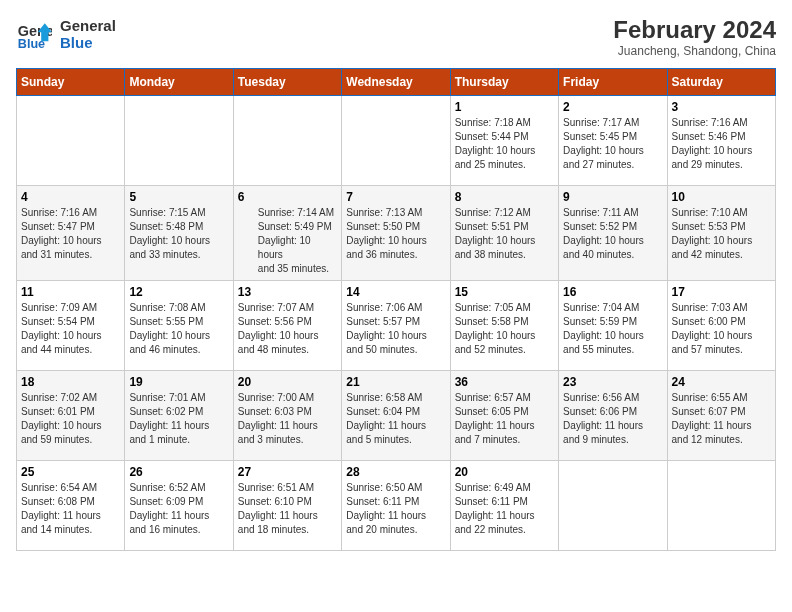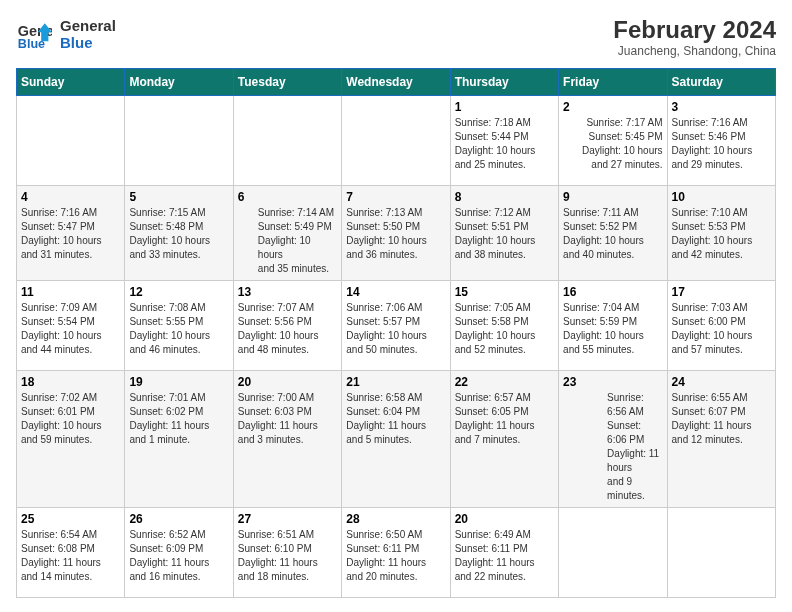--- a/index.html
+++ b/index.html
@@ -36,21 +36,21 @@
     .location-title {
       font-size: 12px;
       color: #555;
     }
     table {
       width: 100%;
       border-collapse: collapse;
       font-size: 11px;
     }
     thead tr th {
-      background: #0f766e;
+      background: #c2410c;
       color: #fff;
       padding: 6px 4px;
       text-align: left;
       font-size: 12px;
       border: 1px solid #1a6bbf;
     }
     tbody tr td {
       border: 1px solid #ccc;
       vertical-align: top;
       padding: 4px;
@@ -119,21 +119,21 @@
         <td class="empty-cell"></td>
         <td>
           <div class="day-number">1</div>
           <div class="day-info" style="white-space: pre-line;">Sunrise: 7:18 AM
 Sunset: 5:44 PM
 Daylight: 10 hours
 and 25 minutes.</div>
         </td>
         <td>
           <div class="day-number">2</div>
-          <div class="day-info" style="white-space: pre-line; text-align: right;">Sunrise: 7:17 AM
+          <div class="day-info" style="white-space: pre-line;">Sunrise: 7:17 AM
 Sunset: 5:45 PM
 Daylight: 10 hours
 and 27 minutes.</div>
         </td>
         <td>
           <div class="day-number">3</div>
           <div class="day-info" style="white-space: pre-line;">Sunrise: 7:16 AM
 Sunset: 5:46 PM
 Daylight: 10 hours
 and 29 minutes.</div>
@@ -264,29 +264,29 @@
 and 3 minutes.</div>
         </td>
         <td>
           <div class="day-number">21</div>
           <div class="day-info" style="white-space: pre-line;">Sunrise: 6:58 AM
 Sunset: 6:04 PM
 Daylight: 11 hours
 and 5 minutes.</div>
         </td>
         <td>
-          <div class="day-number">22</div>
+          <div class="day-number">36</div>
           <div class="day-info" style="white-space: pre-line;">Sunrise: 6:57 AM
 Sunset: 6:05 PM
 Daylight: 11 hours
 and 7 minutes.</div>
         </td>
         <td>
           <div class="day-number">23</div>
-          <div class="day-info" style="white-space: pre-line; margin-left: 44px;">Sunrise: 6:56 AM
+          <div class="day-info" style="white-space: pre-line;">Sunrise: 6:56 AM
 Sunset: 6:06 PM
 Daylight: 11 hours
 and 9 minutes.</div>
         </td>
         <td>
           <div class="day-number">24</div>
           <div class="day-info" style="white-space: pre-line;">Sunrise: 6:55 AM
 Sunset: 6:07 PM
 Daylight: 11 hours
 and 12 minutes.</div>

